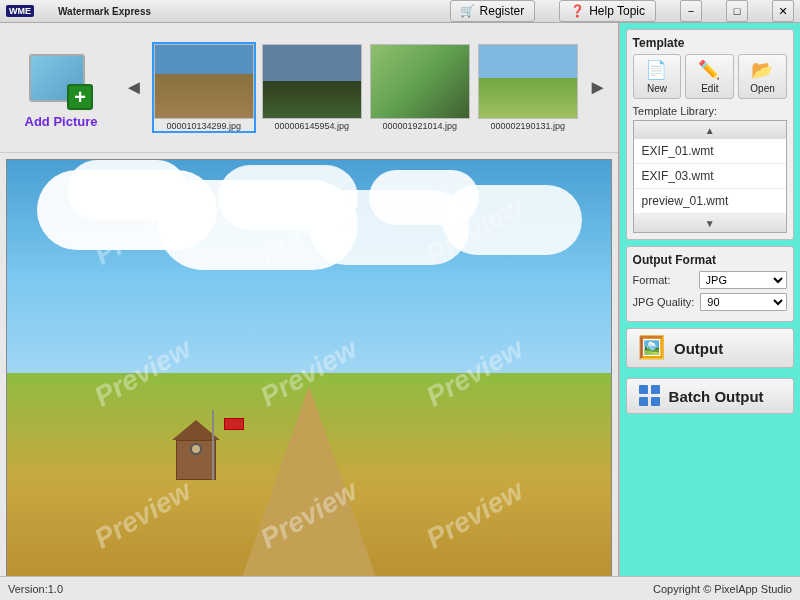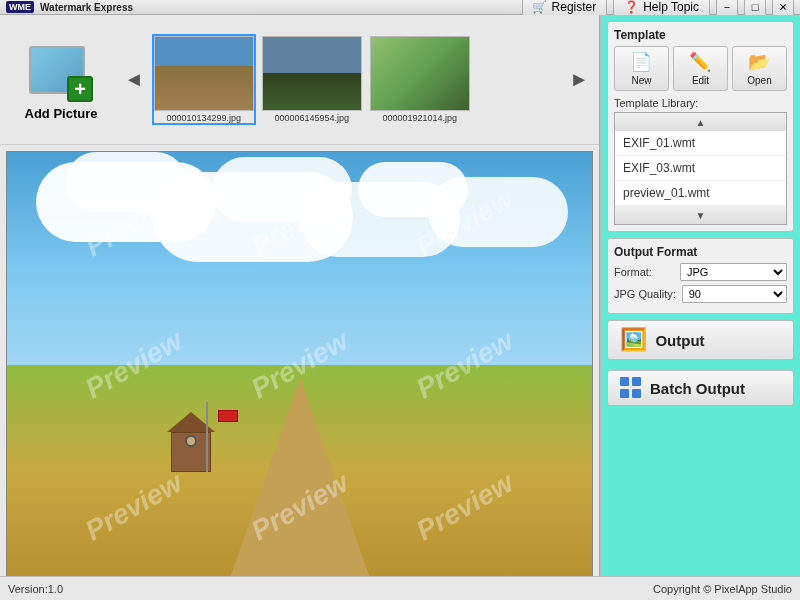--- a/index.html
+++ b/index.html
@@ -1,26 +1,26 @@
 <!DOCTYPE html>
 <html><head>
   <meta charset="utf-8">
   <style>
     * { box-sizing: border-box; margin: 0; padding: 0; font-family: Arial, sans-serif; }
     body { width: 800px; height: 600px; overflow: hidden; background: #d4d0c8; }
 
     
     #titlebar {
       background: linear-gradient(to bottom, #f0f0f0, #d8d8d8);
-      height: 15px;
+      height: 23px;
       display: flex;
       align-items: center;
       border-bottom: 1px solid #aaa;
       padding: 0 6px;
-      gap: 6px;
+      gap: 24px;
     }
     #titlebar .logo {
       background: #1a1a6e;
       color: white;
       font-size: 9px;
       font-weight: bold;
       padding: 1px 3px;
       border-radius: 2px;
     }
     #titlebar .title {
@@ -112,21 +112,21 @@
       align-items: center;
       justify-content: center;
       color: white;
       font-size: 20px;
       font-weight: bold;
       border: 2px solid #1a6e1a;
     }
     #add-picture-btn .label {
       font-size: 13px;
       font-weight: bold;
-      color: #000000;
+      color: #6d28d9;
       margin-top: 4px;
     }
 
     .nav-arrow {
       font-size: 20px;
       color: #555;
       cursor: pointer;
       padding: 0 4px;
       user-select: none;
     }
@@ -399,20 +399,24 @@
           <span class="thumb-label">000010134299.jpg</span>
         </div>
         <div class="thumbnail">
           <div class="thumb-box thumb-2"></div>
           <span class="thumb-label">000006145954.jpg</span>
         </div>
         <div class="thumbnail">
           <div class="thumb-box thumb-3"></div>
           <span class="thumb-label">000001921014.jpg</span>
         </div>
+        <div class="thumbnail">
+          <div class="thumb-box thumb-4"></div>
+          <span class="thumb-label">000002190131.jpg</span>
+        </div>
       </div>
 
       <span class="nav-arrow">►</span>
     </div>
 
     <div id="preview-area">
       <div class="preview-landscape">
 
         <div class="sky">
 

